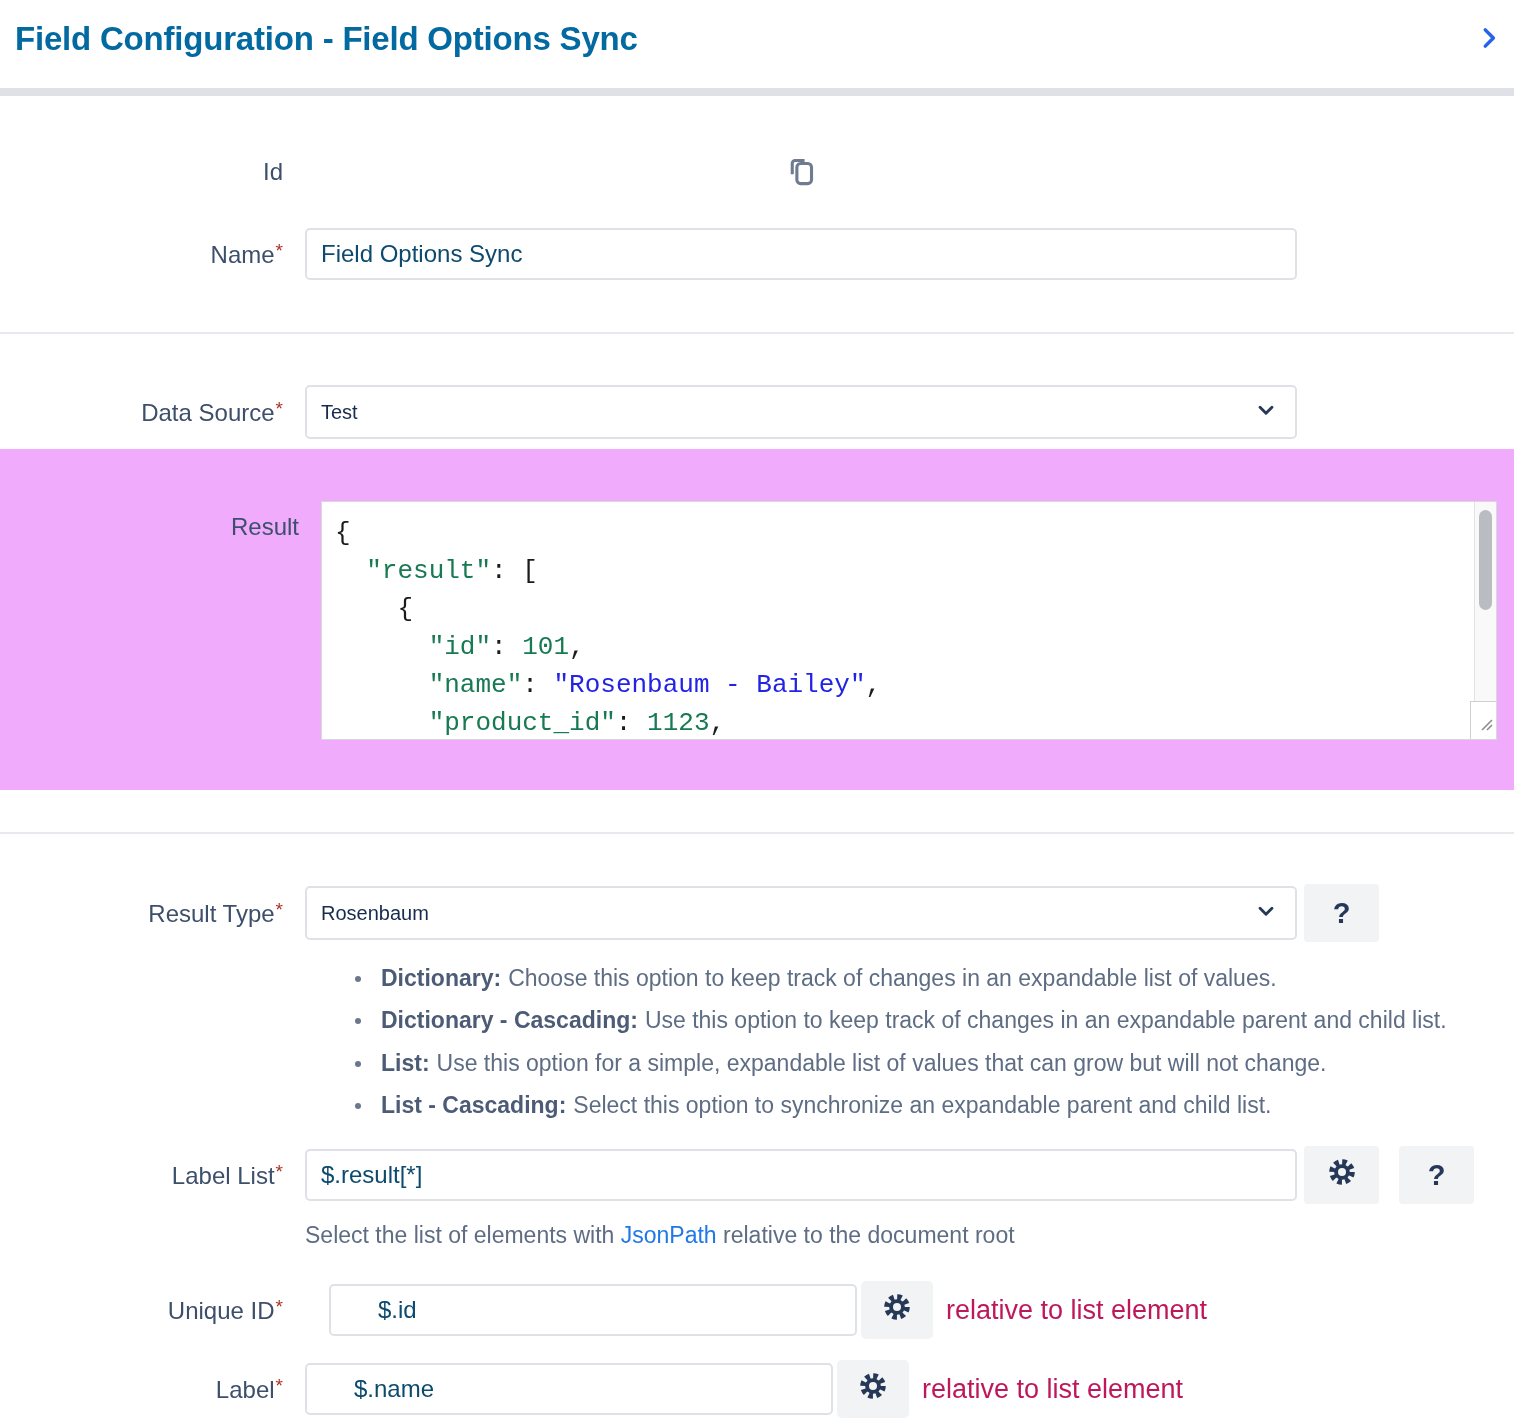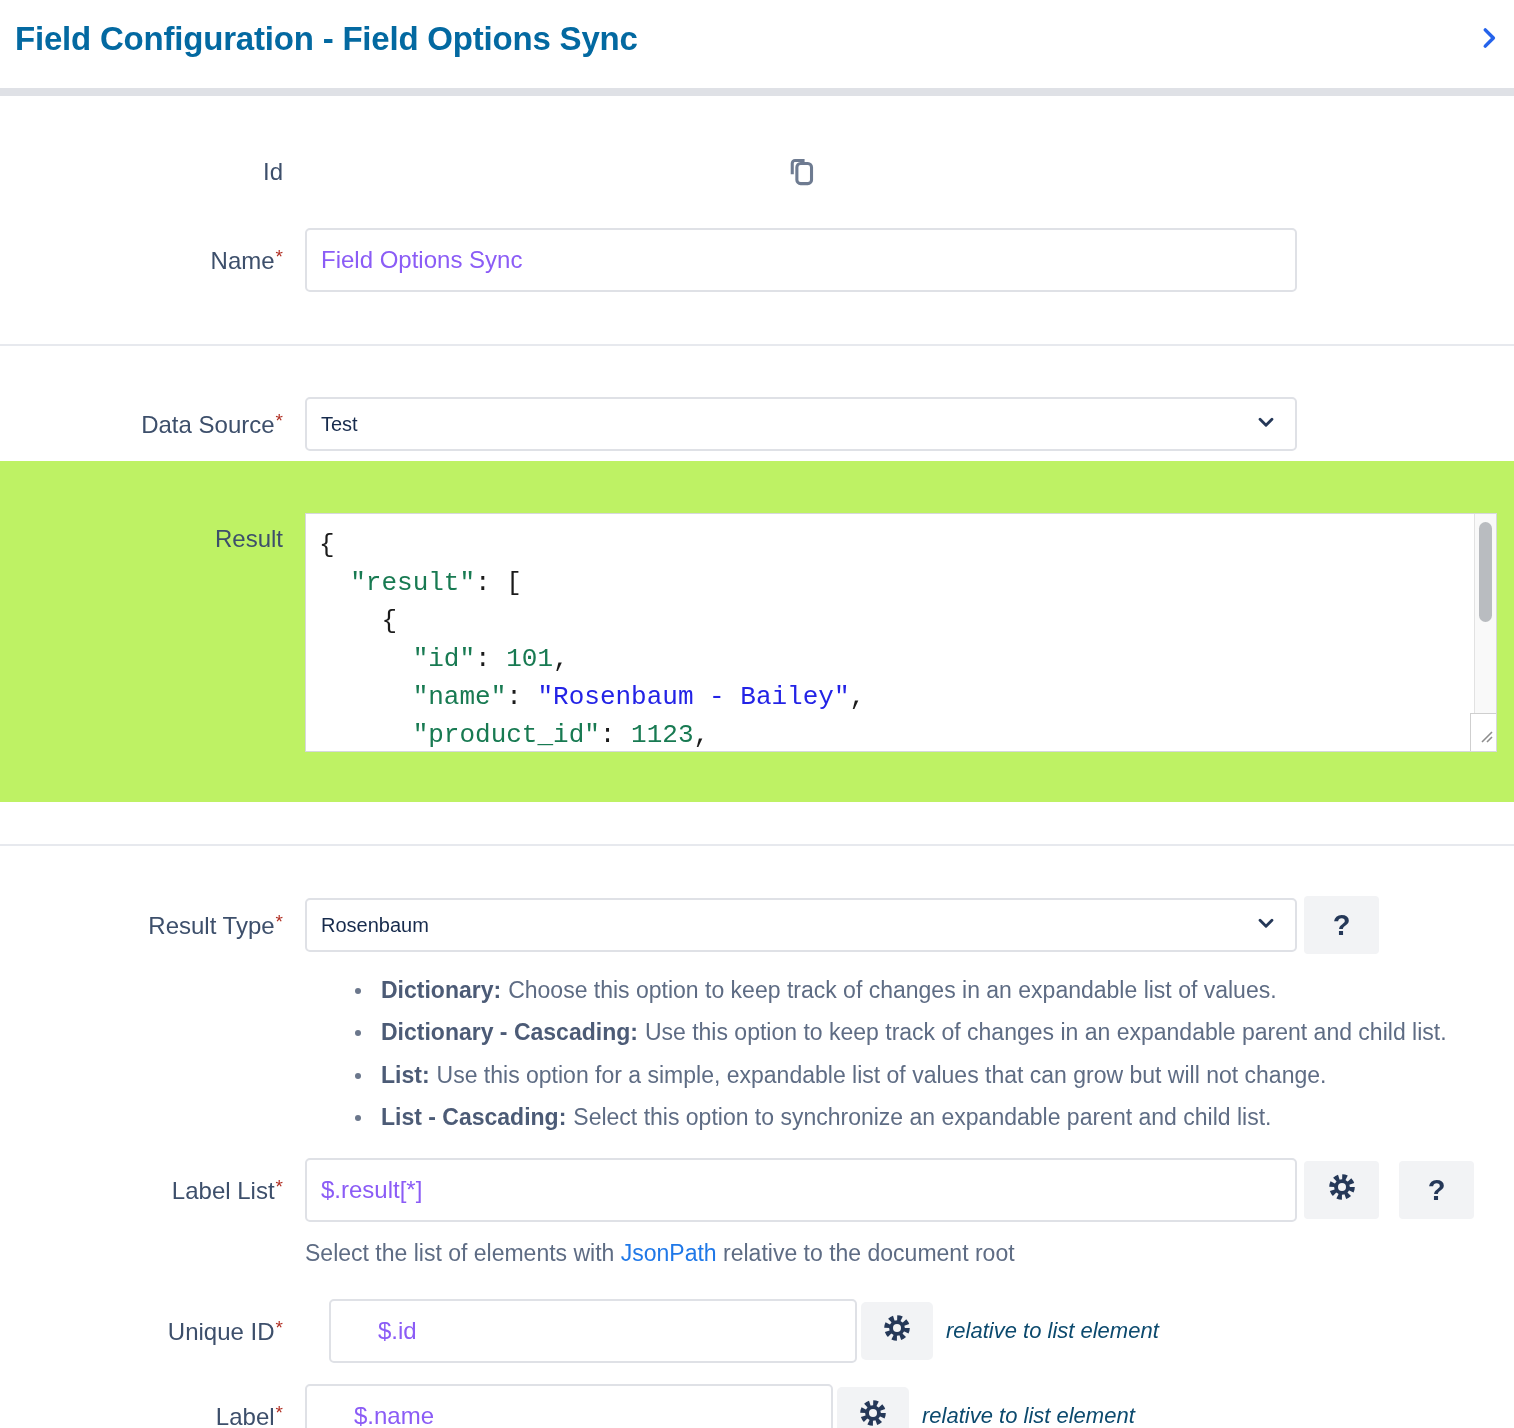--- a/index.html
+++ b/index.html
@@ -12,22 +12,22 @@
   .page-title { font-size:33px; font-weight:700; color:#0369a1; letter-spacing:-0.2px; }
   .collapse-btn { background:none; border:none; cursor:pointer; display:flex; align-items:center; padding:0; }
   .header-divider { height:8px; background:#dfe1e6; }
 
   
   .row { display:flex; align-items:center; }
   .lbl { width:283px; flex:none; text-align:right; font-size:24px; color:#3d4f6b; }
   .req { color:#b02f23; font-size:19px; vertical-align:6px; margin-left:1px; }
   .ctl { margin-left:22px; display:flex; align-items:center; }
 
-  .text-input { width:992px; height:64px; border:2px solid #dfe1e6; border-radius:5px;
-    font-family:"Liberation Sans",sans-serif; font-size:24px; color:#8b5cf6; padding:0 14px; background:#fff; }
+  .text-input { width:992px; height:52px; border:2px solid #dfe1e6; border-radius:5px;
+    font-family:"Liberation Sans",sans-serif; font-size:24px; color:#0c4a6e; padding:0 14px; background:#fff; }
   .small-input { width:528px;padding-left:47px; }
 
   .select { width:992px; height:54px; border:2px solid #dfe1e6; border-radius:5px; background:#fff;
     display:flex; align-items:center; justify-content:space-between; padding:0 16px 0 14px;
     font-size:20px; color:#172b4d; cursor:pointer; }
 
   .sq-btn { width:75px; height:58px; border:none; background:#f2f3f5; border-radius:4px; flex:none;
     display:flex; align-items:center; justify-content:center; cursor:pointer;
     font-family:"Liberation Sans",sans-serif; font-weight:700; font-size:29px; color:#253858; }
 
@@ -35,21 +35,21 @@
 
   
   .row-id { margin-top:56px; height:40px; }
   .row-id .ctl { width:992px; justify-content:center; }
   .copy-btn { background:none; border:none; cursor:pointer; display:flex; padding:0; }
   .row-name { margin-top:36px; }
   .div-1 { margin-top:52px; }
   .row-datasource { margin-top:51px; }
 
   
-  .result-section { background:#bef264; margin-top:10px; padding:52px 0 50px 0; }
+  .result-section { background:#f0abfc; margin-top:10px; padding:52px 0 50px 16px; }
   .result-section .row { align-items:flex-start; }
   .result-section .lbl { padding-top:12px; }
   .codebox { position:relative; flex:1; margin-left:22px; margin-right:17px; height:239px;
     background:#fff; border:1px solid #d6d8dc; overflow:hidden; cursor:text; }
   .code { font-family:"Liberation Mono","DejaVu Sans Mono",monospace; font-size:26px; line-height:38px;
     color:#1b1b1b; padding:12px 40px 0 13px; white-space:pre; }
   .tok-key { color:#187a52; }
   .tok-num { color:#187a52; }
   .tok-str { color:#2323e6; }
   .tok-plain { color:#1b1b1b; }
@@ -69,21 +69,21 @@
   .opt::before { content:''; flex:none; width:6px; height:6px; border-radius:50%; background:#6b778c; margin:10px 20px 0 0; }
   .opt .term { font-weight:700; color:#4c5b76; margin-right:7px; white-space:nowrap; }
 
   .row-selectlist { margin-top:28px; }
   .hint { margin:18px 0 0 305px; font-size:23px; color:#5e6c84; }
   .hint a { color:#1f78e8; text-decoration:none; cursor:pointer; }
 
   .row-uid { margin-top:32px;gap:24px; }
   .row-labelfield { margin-top:21px; }
   .attach-btn { width:72px; height:58px; margin-left:4px; border-radius:5px; }
-  .note { margin-left:13px; font-size:22px; color:#0c4a6e;font-style:italic; }
+  .note { margin-left:13px; font-size:27px; color:#be185d; }
 </style>
 </head>
 <body>
 
 <div class="page">
 
   <div class="header">
     <div class="page-title">Field Configuration - Field Options Sync</div>
     <button class="collapse-btn">
       <span>

